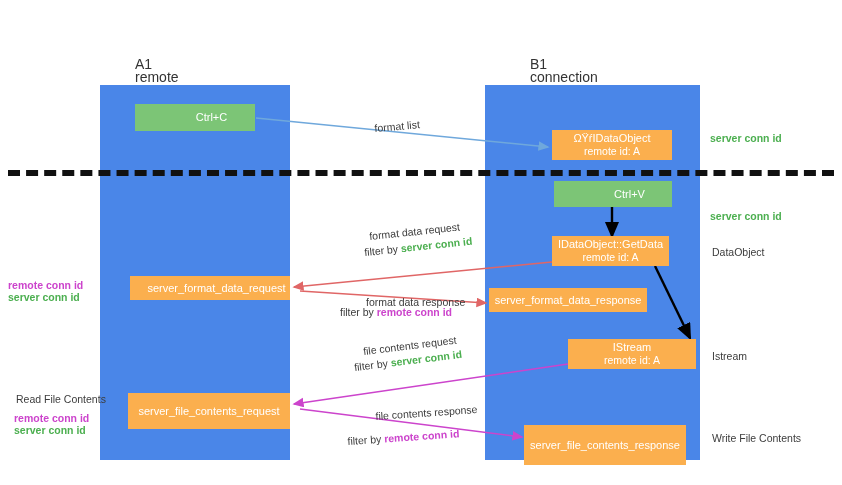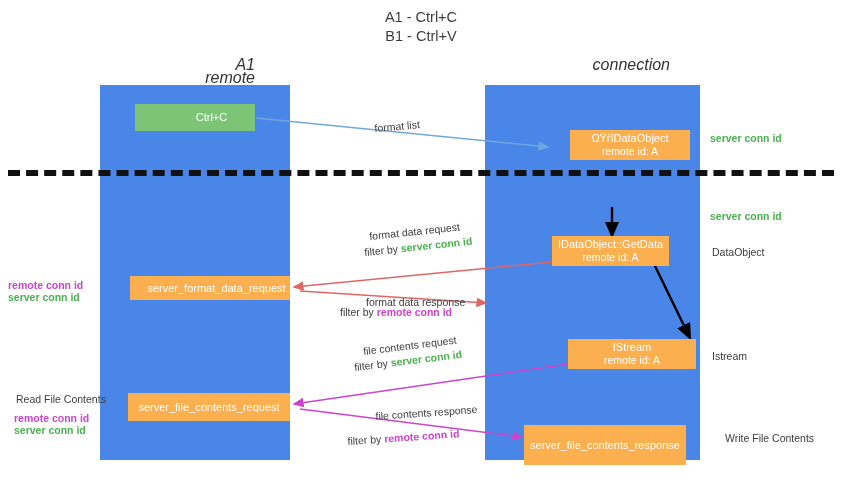--- a/index.html
+++ b/index.html
@@ -7,21 +7,21 @@
     width:842px;height:485px;
     background:#ffffff;
     font-family:"Liberation Sans","DejaVu Sans",sans-serif;
     overflow:hidden;
     position:relative;
   }
   #stage{position:absolute;left:0;top:0;width:842px;height:485px;}
 
   
   .lane{position:absolute;background:#4a86e8;}
-  .lane-head{position:absolute;text-align:right;color:#333;font-size:16px;line-height:13px;font-style:italic;}
+  .lane-head{position:absolute;text-align:left;color:#333;font-size:14px;line-height:13px;}
 
   
   .box{
     position:absolute;
     display:flex;flex-direction:column;
     align-items:center;justify-content:center;
     color:#ffffff;font-size:11px;line-height:13px;
     text-align:center;box-sizing:border-box;
   }
   .box.orange{background:#fbaf4e;}
@@ -43,30 +43,27 @@
            border-top:6px dashed #111;}
 
   svg#wires{position:absolute;left:0;top:0;width:842px;height:485px;
             pointer-events:none;overflow:visible;}
 </style>
 </head>
 <body>
 
 <div id="stage">
 
-  <div id="title">
-    <div>A1 - Ctrl+C</div>
-    <div>B1 - Ctrl+V</div>
-  </div>
 
   <div class="lane-head" style="left:135px;top:58px;width:120px;">
     <div>A1</div>
     <div>remote</div>
   </div>
   <div class="lane-head" style="left:530px;top:58px;width:140px;">
+    <div>B1</div>
     <div>connection</div>
   </div>
 
   <div class="lane" style="left:100px;top:85px;width:190px;height:375px;"></div>
   <div class="lane" style="left:485px;top:85px;width:215px;height:375px;"></div>
 
   <svg id="wires">
     <defs>
       <marker id="ah-blue" markerWidth="7" markerHeight="7" refX="6" refY="3" orient="auto">
         <path d="M0,0 L7,3 L0,6 z" fill="#6fa8dc"></path>
@@ -96,42 +93,48 @@
 
     <path d="M300,409 L522,437" stroke="#cc44cc" stroke-width="1.6" fill="none" marker-end="url(#ah-mag)"></path>
   </svg>
 
   <div id="divider"></div>
 
   <div class="box green" style="left:135px;top:104px;width:120px;height:27px;">
     <div>Ctrl+C</div>
   </div>
 
-  <div class="box orange" style="left:552px;top:130px;width:120px;height:30px;margin-left:18px;">
+  <div class="box orange" style="left:552px;top:130px;width:120px;height:30px;">
     <div>ΩΫŕIDataObject</div>
     <div class="l2">remote id: A</div>
   </div>
 
+  <div class="box green" style="left:554px;top:181px;width:118px;height:26px;">
+    <div>Ctrl+V</div>
+  </div>
 
   <div class="box orange" style="left:552px;top:236px;width:117px;height:30px;">
     <div>IDataObject::GetData</div>
     <div class="l2">remote id: A</div>
   </div>
 
   <div class="box orange" style="left:130px;top:276px;width:160px;height:24px;padding-left:13px;">
     <div>server_format_data_request</div>
   </div>
 
+  <div class="box orange" style="left:489px;top:288px;width:158px;height:24px;">
+    <div>server_format_data_response</div>
+  </div>
 
   <div class="box orange" style="left:568px;top:339px;width:128px;height:30px;">
     <div>IStream</div>
     <div class="l2">remote id: A</div>
   </div>
 
-  <div class="box orange" style="left:128px;top:393px;width:162px;height:28px;">
+  <div class="box orange" style="left:128px;top:393px;width:162px;height:36px;">
     <div>server_file_contents_request</div>
   </div>
 
   <div class="box orange" style="left:524px;top:425px;width:162px;height:40px;justify-content:center;">
     <div>server_file_contents_response</div>
   </div>
 
   <div class="lbl rot" style="left:375px;top:122px;transform:rotate(-5deg);">format list</div>
 
   <div class="lbl rot" style="left:370px;top:230px;transform:rotate(-6deg);">format data request</div>
@@ -155,21 +158,21 @@
   <div class="lbl rot" style="left:376px;top:410px;transform:rotate(-4deg);">file contents response</div>
   <div class="lbl rot" style="left:348px;top:435px;transform:rotate(-4deg);">
     <span>filter by</span>
     <span class="magenta-t">remote conn id</span>
   </div>
 
   <div class="lbl green-t" style="left:710px;top:132px;">server conn id</div>
   <div class="lbl green-t" style="left:710px;top:210px;">server conn id</div>
   <div class="lbl" style="left:712px;top:246px;">DataObject</div>
   <div class="lbl" style="left:712px;top:350px;">Istream</div>
-  <div class="lbl" style="left:712px;top:432px;margin-left:13px;">Write File Contents</div>
+  <div class="lbl" style="left:712px;top:432px;">Write File Contents</div>
 
   <div class="lbl magenta-t" style="left:8px;top:279px;">remote conn id</div>
   <div class="lbl green-t" style="left:8px;top:291px;">server conn id</div>
 
   <div class="lbl" style="left:8px;top:393px;margin-left:8px;">Read File Contents</div>
   <div class="lbl magenta-t" style="left:14px;top:412px;">remote conn id</div>
   <div class="lbl green-t" style="left:14px;top:424px;">server conn id</div>
 
 </div>
 

